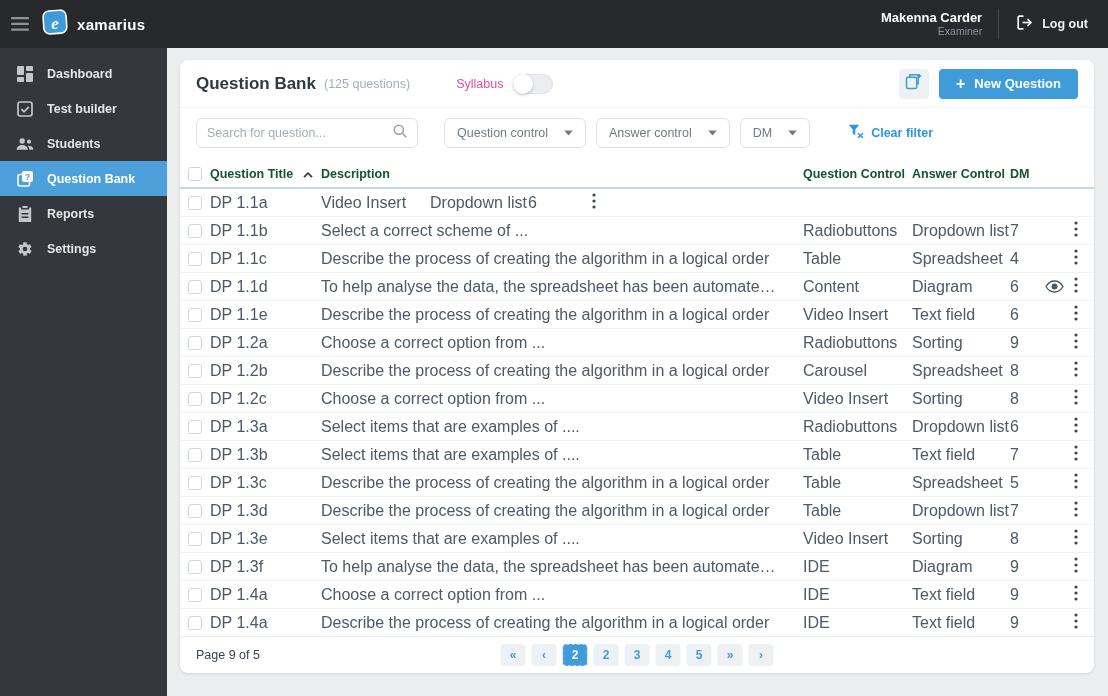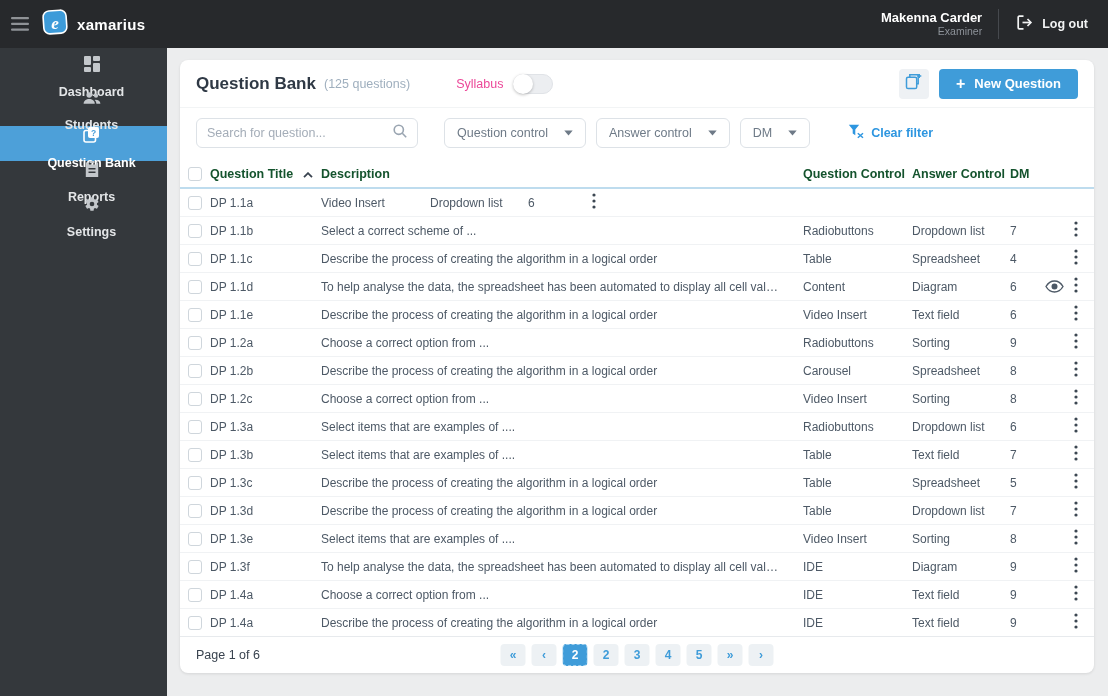--- a/index.html
+++ b/index.html
@@ -17,21 +17,21 @@
   .user-name { font-size:13px; font-weight:bold; color:#fff; line-height:15px; }
   .user-role { font-size:10.5px; color:#8d9299; line-height:13px; }
   .top-divider { width:1px; height:30px; background:#46494e; }
   .logout { display:flex; align-items:center; gap:8px; padding:0 20px 0 18px; font-size:12.5px;
             font-weight:bold; color:#f2f3f4; cursor:pointer; }
 
   
   .sidebar { position:absolute; top:48px; left:0; width:167px; height:648px; background:#34383c; z-index:2; }
   .side-list { padding-top:8px; }
   .side-item { height:35px; display:flex; align-items:center; padding-left:16px; gap:13px;
-               color:#c3c7cb; font-size:12.5px; font-weight:bold; cursor:pointer;flex-direction:column; }
+               color:#c3c7cb; font-size:12.5px; font-weight:bold; cursor:pointer; }
   .side-item .side-label { color:#e3e5e7; }
   .side-item.active { background:#4da0d9; }
   .side-item.active, .side-item.active .side-label { color:#fff; }
   .side-icon { width:18px; display:flex; justify-content:center; align-items:center; }
 
   
   .main { position:absolute; top:48px; left:167px; width:941px; height:648px; background:#ecedee; }
   .card { position:absolute; top:12px; left:13px; width:914px; height:613px; background:#fff;
           border-radius:8px; box-shadow:0 1px 3px rgba(0,0,0,.10); display:flex; flex-direction:column; }
 
@@ -63,21 +63,21 @@
   .select-btn .sel-label { margin-right:16px; }
   .select-btn .caret, .ipp-select .caret { color:#6e7a87; display:flex; }
   .clear-filter { display:flex; align-items:center; gap:7px; color:#2e96e0; font-size:12.5px;
                   font-weight:bold; margin-left:12px; cursor:pointer; }
 
   
   .thead { display:flex; align-items:center; height:29px; padding:0 10px 0 8px; border-bottom:2px solid #bedcee;
            font-size:12.5px; font-weight:bold; color:#14532d; }
   .tbody { flex:1; overflow:hidden; }
   .trow { display:flex; align-items:center; height:28px; padding:0 10px 0 8px; border-bottom:1px solid #f0f2f4;
-          font-size:12px; color:#4d5966; }
+          font-size:16px; color:#4d5966; }
   .col.check { width:22px; display:flex; }
   .cb { width:14px; height:14px; border:1px solid #cfd6dc; border-radius:3px; background:#fff; cursor:pointer; }
   .col.title { width:111px; display:flex; align-items:center; gap:10px; }
   .col.desc  { flex:1; white-space:nowrap; overflow:hidden; text-overflow:ellipsis; padding-right:22px; }
   .col.qc { width:109px; }
   .col.ac { width:98px; }
   .col.dm { width:30px; }
   .col.eye { width:28px; display:flex; justify-content:center; color:#4d5966; }
   .col.kebab { width:16px; display:flex; justify-content:center; color:#3b4document; color:#3c4document; }
   .col.kebab { color:#3d4document; }
@@ -140,20 +140,29 @@
           <svg width="16" height="16" viewBox="0 0 16 16" fill="currentColor">
             <rect x="0" y="0" width="7" height="9" rx="1"></rect>
             <rect x="9" y="0" width="7" height="5" rx="1"></rect>
             <rect x="9" y="7" width="7" height="9" rx="1"></rect>
             <rect x="0" y="11" width="7" height="5" rx="1"></rect>
           </svg>
         </span>
     <span class="side-label">Dashboard</span>
   </div>
 
+  <div class="side-item">
+    <span class="side-icon">
+          <svg width="16" height="16" viewBox="0 0 16 16" fill="none" stroke="currentColor" stroke-width="1.7">
+            <rect x="1" y="1" width="14" height="14" rx="2.2"></rect>
+            <path d="M4.4 8.2l2.6 2.6 4.8-5"></path>
+          </svg>
+        </span>
+    <span class="side-label">Test builder</span>
+  </div>
 
   <div class="side-item">
     <span class="side-icon">
           <svg width="18" height="14" viewBox="0 0 18 14" fill="currentColor">
             <circle cx="6.2" cy="4" r="2.7"></circle>
             <circle cx="13" cy="4.7" r="2.1"></circle>
             <path d="M.6 12.8c0-3.1 2.6-4.8 5.6-4.8s5.6 1.7 5.6 4.8z"></path>
             <path d="M12.6 8.8c2.5.1 4.8 1.5 4.8 4h-4c-.1-1.7-.8-3.1-1.8-3.9z"></path>
           </svg>
         </span>
@@ -590,21 +599,21 @@
             <span><svg width="4" height="16" viewBox="0 0 4 16" fill="currentColor">
                 <circle cx="2" cy="2" r="1.6"></circle>
                 <circle cx="2" cy="8" r="1.6"></circle>
                 <circle cx="2" cy="14" r="1.6"></circle>
               </svg></span>
           </span>
       </div>
     </div>
 
     <div class="tfoot">
-      <span>Page 1 of 6</span>
+      <span>Page 9 of 5</span>
       <div class="pager" id="pager">
           <button class="page-btn">«</button>
           <button class="page-btn">‹</button>
           <button class="page-btn active">2</button>
           <button class="page-btn">2</button>
           <button class="page-btn">3</button>
           <button class="page-btn">4</button>
           <button class="page-btn">5</button>
           <button class="page-btn">»</button>
           <button class="page-btn">›</button>

